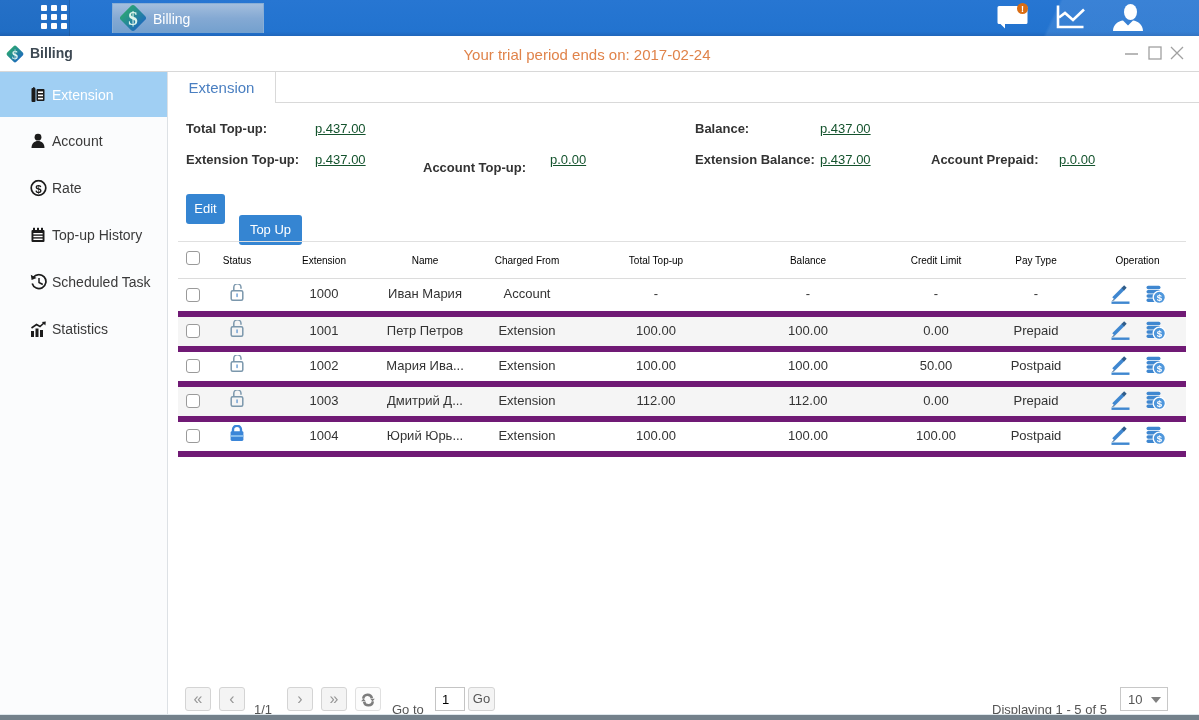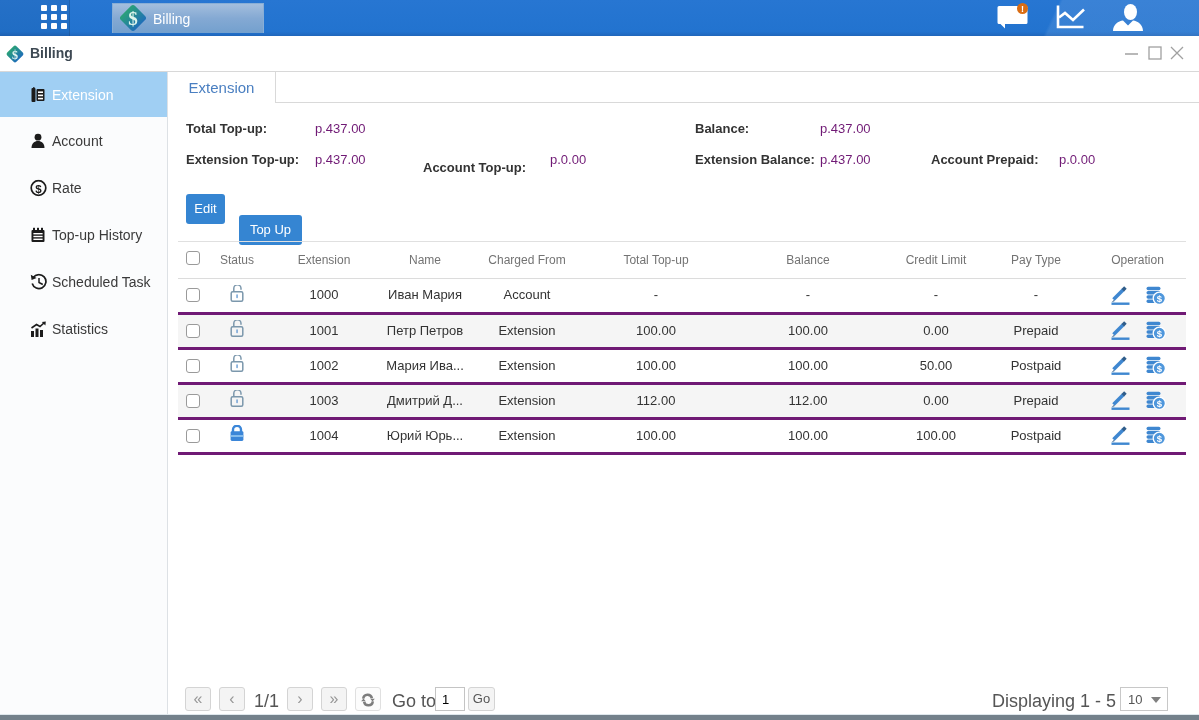--- a/index.html
+++ b/index.html
@@ -40,39 +40,39 @@
 
   
   #main { position:absolute; left:168px; top:72px; width:1031px; height:648px; background:#fff; }
   #tabstrip { position:absolute; left:0; top:0; width:1031px; height:31px; }
   #tabstrip .rest { position:absolute; left:107px; top:0; right:0; height:31px;
     border-left:1px solid #d9d9d9; border-bottom:1px solid #d9d9d9; background:#fff; }
   #tabstrip .active { position:absolute; left:0; top:0; width:107px; height:31px;
     background:#fff; text-align:center; line-height:31px; font-size:15px; color:#4a7fc1; }
 
   .lab { position:absolute; font-weight:bold; color:#333; }
-  .val { position:absolute; color:#701a75; }
+  .val { position:absolute; color:#14532d;text-decoration:underline; }
 
   .btn { position:absolute; height:30px; background:#3585d2; color:#fff; border:none;
     border-radius:3px; font-size:13px; font-family:"Liberation Sans",sans-serif; text-align:center; line-height:30px; }
 
   
   #tbl { position:absolute; left:10px; top:169px; width:1008px; border-collapse:collapse; table-layout:fixed; }
   #tbl th { border-top:1px solid #e0e0e0; border-bottom:1px solid #dcdcdc; height:37px;
-    font-weight:normal; color:#737373; font-size:12px; text-align:center; }
-  #tbl td { height:35px; padding-bottom:2px; text-align:center; color:#333; font-size:13px; border-bottom:3px solid #701a75;margin-top:32px; }
+    font-weight:normal; color:#000000; font-size:10px; text-align:center; }
+  #tbl td { height:35px; padding-bottom:2px; text-align:center; color:#333; font-size:13px; border-bottom:6px solid #701a75;margin-top:32px; }
   #tbl tr.alt td { background:#f5f5f5; }
   svg.lockopen, svg.lockclosed { display:block; margin:0 auto; }
   .cb { display:inline-block; width:14px; height:14px; border:1px solid #9a9a9a; border-radius:3px; background:#fff; vertical-align:middle; }
 
   
   #pager { position:absolute; left:0; top:615px; width:1031px; height:33px; }
   .pbtn { position:absolute; top:0; width:26px; height:24px; background:#f4f4f4;
     border:1px solid #d4d4d4; border-radius:3px; color:#979797; text-align:center; line-height:21px; font-size:16px; }
-  #pager .ptext { position:absolute; color:#555; font-size:18px; top:4px; }
+  #pager .ptext { position:absolute; color:#555; font-size:13px; top:15px; }
   #goin { position:absolute; left:267px; top:0; width:30px; height:24px; border:1px solid #c4c4c4;
     font-size:13px; padding-left:6px; line-height:22px; background:#fff; }
   #bottomstrip { position:absolute; left:0; top:714px; width:1199px; height:6px;
     background:#74818b; border-top:1px solid #dfe7ec; }
 </style>
 </head>
 <body>
 
 <div id="topbar">
   <div class="shine"></div>
@@ -125,20 +125,21 @@
     <defs>
         <linearGradient id="dg2" x1="0" y1="0" x2="1" y2="0">
       <stop offset="0" stop-color="#2aa178"></stop>
           <stop offset="1" stop-color="#1f6fb8"></stop>
     </linearGradient>
       </defs>
     <rect x="3.5" y="3.5" width="13" height="13" rx="2" transform="rotate(45 10 10)" fill="url(#dg2)"></rect>
     <text x="10" y="14.5" font-size="12" font-weight="bold" fill="#e8f8f2" text-anchor="middle" font-family="Liberation Serif,serif">$</text>
   </svg>
   <div class="title">Billing</div>
+  <div id="trial">Your trial period ends on: 2017-02-24</div>
   <svg class="winbtn" width="80" height="24" viewBox="0 0 80 24" style="left:1112px;top:6px;">
     <path d="M13,12 H26" stroke="#a0a0a0" stroke-width="1.5"></path>
     <rect x="37" y="5" width="12" height="12" fill="none" stroke="#a0a0a0" stroke-width="1.3"></rect>
     <path d="M59,5 L71,17 M71,5 L59,17" stroke="#a0a0a0" stroke-width="1.3"></path>
   </svg>
 </div>
 
 <div id="sidebar">
   <div class="mitem sel">
     <svg width="16" height="16" viewBox="0 0 16 16">

